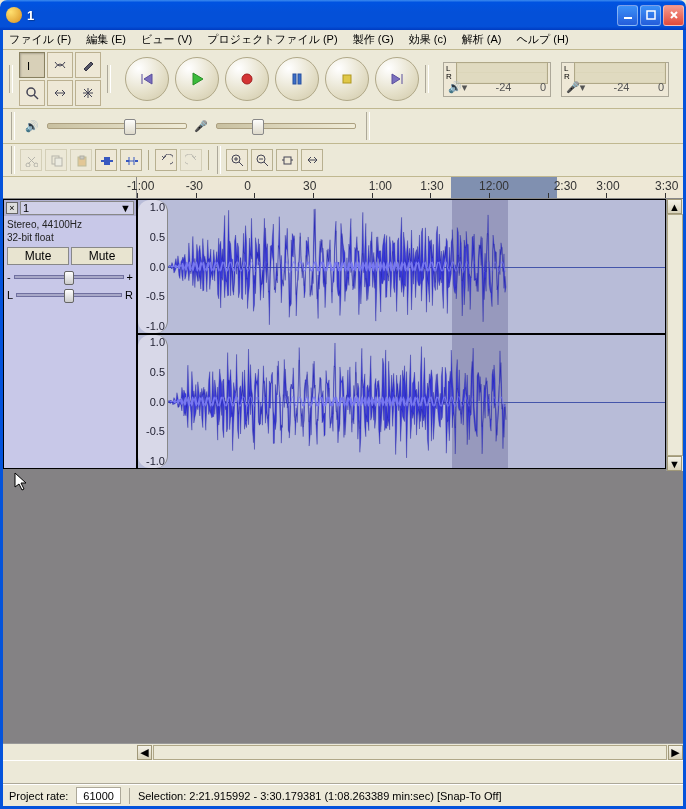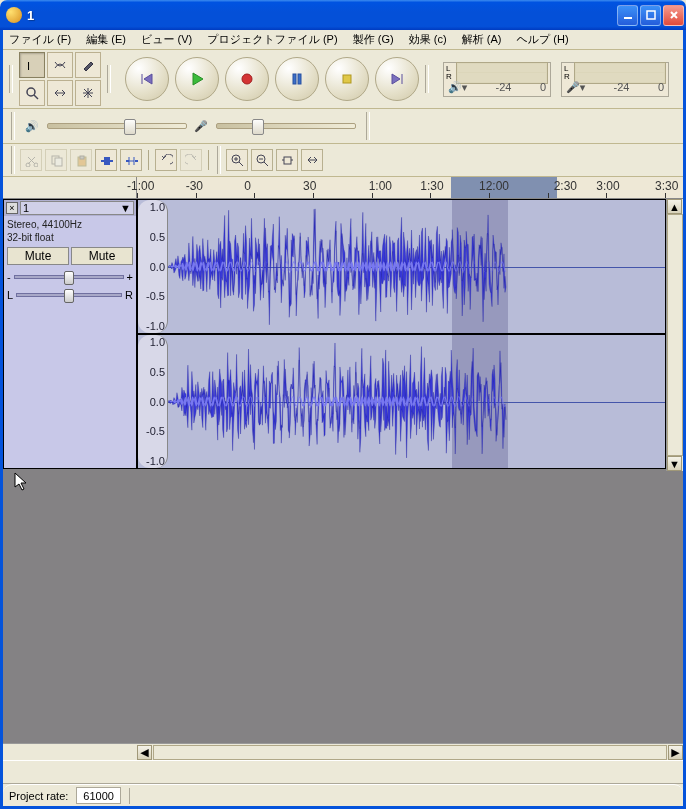--- a/index.html
+++ b/index.html
@@ -72,21 +72,21 @@
 
 .hscroll { height: 17px; background: #ece9d8; border-top: 1px solid #999; display: flex; align-items: center; }
 .hscroll .pad { width: 134px; }
 .hscroll .bar { flex: 1; height: 15px; background: #ece9d8; border: 1px solid #b0a888; margin: 0 1px; display: flex; }
 .hscroll .arrow, .vscroll .arrow { width: 15px; height: 15px; background: linear-gradient(#f4f2e8,#d8d2ba); border: 1px solid #a09878; display: flex; align-items: center; justify-content: center; }
 
 .vscroll { width: 17px; position: absolute; right: 0; top: 0; bottom: 0; background: #ece9d8; border-left: 1px solid #999; display: flex; flex-direction: column; }
 .vscroll .bar { flex: 1; background: #ece9d8; border: 1px solid #b0a888; }
 
 .txt-toolbar { height: 24px; background: #ece9d8; border-top: 1px solid #fff; border-bottom: 1px solid #aca899; padding: 3px 6px; }
-.statusbar { height: 22px; background: #ece9d8; border-top: 1px solid #fff; display: flex; align-items: center; padding: 2px 6px; gap: 8px; font-size: 11px; border-radius: 9px; }
+.statusbar { height: 22px; background: #ece9d8; border-top: 1px solid #fff; display: flex; align-items: center; padding: 2px 6px; gap: 8px; font-size: 11px; }
 .status-field { border: 1px solid #aca899; background: #fff; padding: 1px 6px; height: 17px; display: inline-flex; align-items: center; }
 
 .cursor { position: absolute; left: 14px; top: 472px; pointer-events: none; }
 </style>
 </head>
 <body>
 
 <div class="titlebar">
   <div class="icon"></div>
   <div class="title">1</div>
@@ -420,19 +420,20 @@
       <div class="bar"></div>
       <div class="arrow">▶</div>
 </div>
 
 <div class="txt-toolbar"></div>
 
 <div class="statusbar">
   <span>Project rate:</span>
   <span class="status-field">61000</span>
   <span style="border-left:1px solid #aca899; height:16px;"></span>
+  <span>Selection: 2:21.915992 - 3:30.179381 (1:08.263389 min:sec)  [Snap-To Off]</span>
 </div>
 
 </div>
 
 <svg class="cursor" width="16" height="20">
     <path d="M1 1 L1 15 L5 12 L8 18 L10 17 L7 11 L12 11 Z" fill="white" stroke="black"></path>
   </svg>
 
 </body></html>

